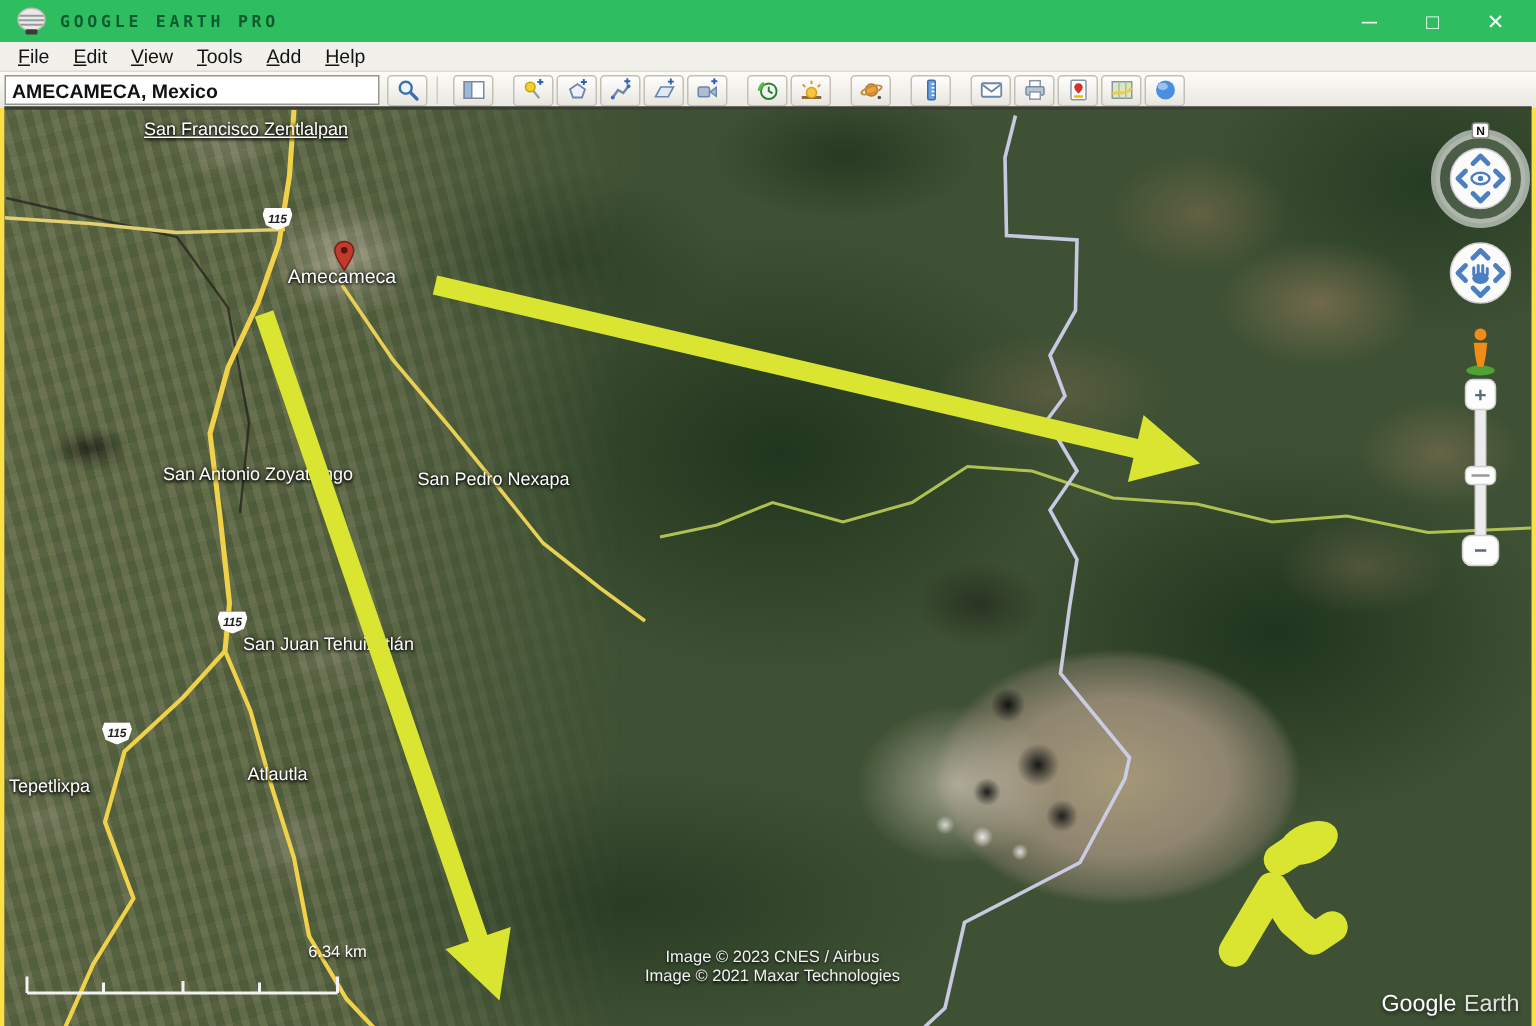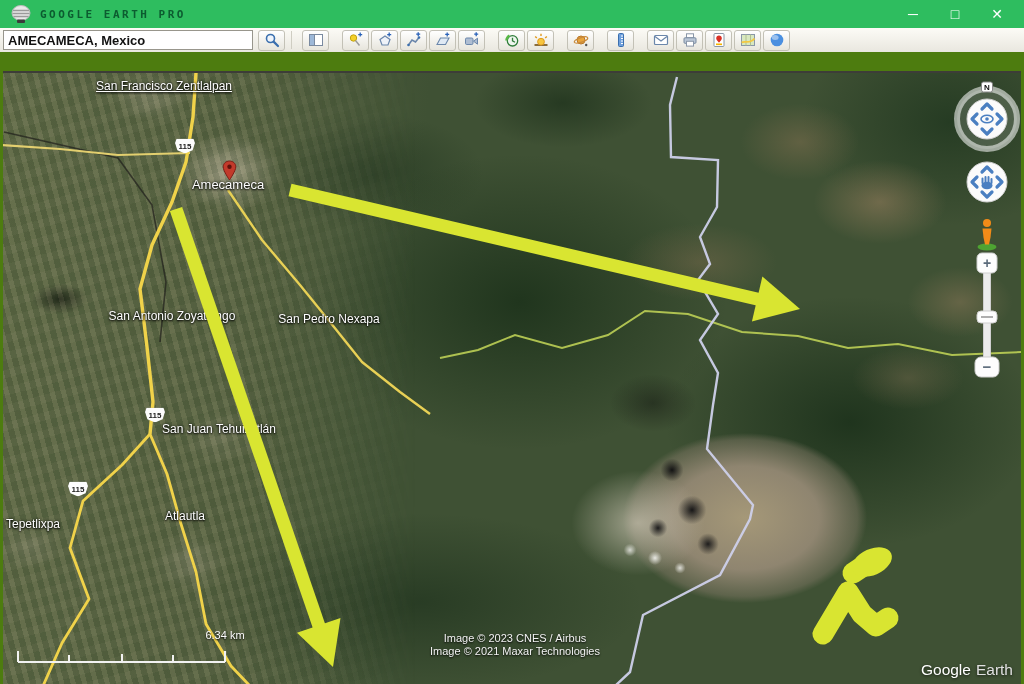--- a/index.html
+++ b/index.html
@@ -1,16 +1,16 @@
 <!DOCTYPE html>
 <html><head>
 <meta charset="utf-8">
 <style>
   html,body{margin:0;padding:0;background:#888;}
-  .app{position:relative;width:1024px;height:684px;background:#4d7c0f;overflow:hidden;
+  .app{position:relative;width:1024px;height:684px;background:#fde047;overflow:hidden;
        font-family:"Liberation Sans",sans-serif;}
   
   .titlebar{height:28px;display:flex;align-items:center;padding:0 6px;background:#2ebd5f;}
   .app-icon{width:22px;height:20px;margin:0 8px 0 4px;}
   .title-text{font-family:"DejaVu Sans Mono",monospace;font-size:11px;font-weight:bold;
               letter-spacing:2.5px;color:#0c5c30;}
   .win-controls{margin-left:auto;display:flex;align-items:center;gap:16px;color:#fff;margin-right:8px;}
   .win-btn{width:26px;text-align:center;font-size:14px;line-height:20px;cursor:default;}
   
   .menubar{height:19px;background:#f1f0ea;display:flex;align-items:center;padding-left:4px;
@@ -68,21 +68,21 @@
          repeating-linear-gradient(-15deg, rgba(160,155,120,.10) 0 8px, rgba(90,100,65,.12) 8px 17px);
        -webkit-mask-image:linear-gradient(to right, #000 55%, transparent 96%);
        mask-image:linear-gradient(to right, #000 55%, transparent 96%);}
   .layer{position:absolute;inset:0;width:100%;height:100%;}
   .map-label{position:absolute;transform:translate(-50%,-50%);font-size:12px;color:#fdfdfd;
              text-shadow:0 1px 2px #000,0 0 3px rgba(0,0,0,.9);white-space:nowrap;}
   .pm-label{font-size:13px;}
   .shield{position:absolute;transform:translate(-50%,-50%);width:20px;height:15px;background:#fdfdfd;
           clip-path:polygon(8% 0,92% 0,100% 30%,88% 78%,50% 100%,12% 78%,0 30%);
           color:#222;font-size:8px;font-weight:bold;display:flex;align-items:center;justify-content:center;
-          box-shadow:0 0 2px rgba(0,0,0,.7);}
+          box-shadow:0 0 2px rgba(0,0,0,.7);font-style:italic;}
   .attribution{position:absolute;left:362px;top:559px;width:300px;text-align:center;font-size:11px;
                line-height:13px;color:#f2f2f2;text-shadow:0 1px 2px #000;}
   .scale-label{position:absolute;left:222px;top:562px;transform:translate(-50%,-50%);font-size:11px;
                color:#fdfdfd;text-shadow:0 1px 2px #000;text-align:right;}
   .watermark{position:absolute;right:8px;bottom:7px;font-size:15.5px;color:#fff;
              text-shadow:0 1px 3px rgba(0,0,0,.65);}
   .watermark .earth{color:#e0e0e0;margin-left:5px;}
   .nav{position:absolute;left:946px;top:8px;}
   .placemark{position:absolute;left:219px;top:87px;}
 </style>
@@ -99,20 +99,28 @@
       <rect x="7" y="15.5" width="8" height="3.5" rx="1" fill="#3a3a3a"></rect>
     </svg>
     <span class="title-text">GOOGLE EARTH PRO</span>
     <div class="win-controls">
       <span class="win-btn">─</span>
       <span class="win-btn">□</span>
       <span class="win-btn">✕</span>
     </div>
   </div>
 
+  <div class="menubar" id="menubar">
+      <span class="menu-item">File</span>
+      <span class="menu-item">Edit</span>
+      <span class="menu-item">View</span>
+      <span class="menu-item">Tools</span>
+      <span class="menu-item">Add</span>
+      <span class="menu-item">Help</span>
+    </div>
 
   <div class="toolbar">
     <input class="search-input" value="AMECAMECA, Mexico" style="">
     <button class="tb-btn">
       <svg viewBox="0 0 16 16">
         <circle cx="6.5" cy="6.5" r="4" fill="#eef4fb" stroke="#3b6fae" stroke-width="1.6"></circle>
         <line x1="9.6" y1="9.6" x2="14" y2="14" stroke="#3b6fae" stroke-width="2.2" stroke-linecap="round"></line>
       </svg>
     </button>
     <span class="tb-sep"></span>

